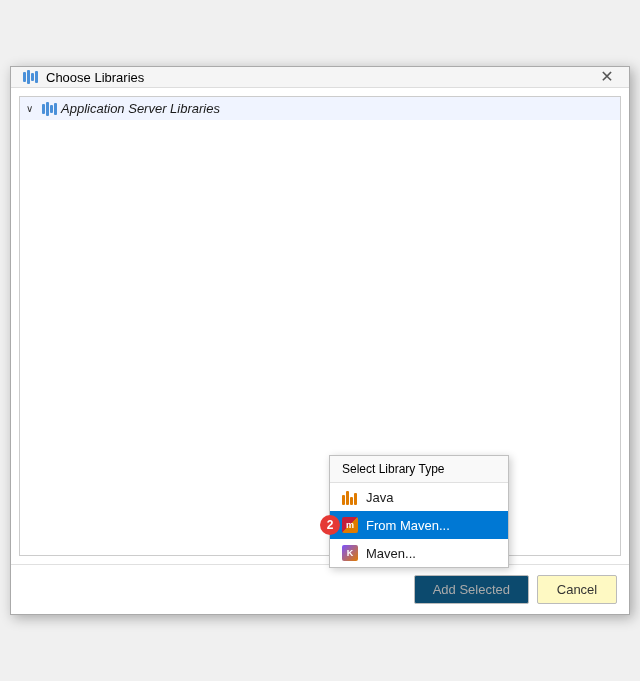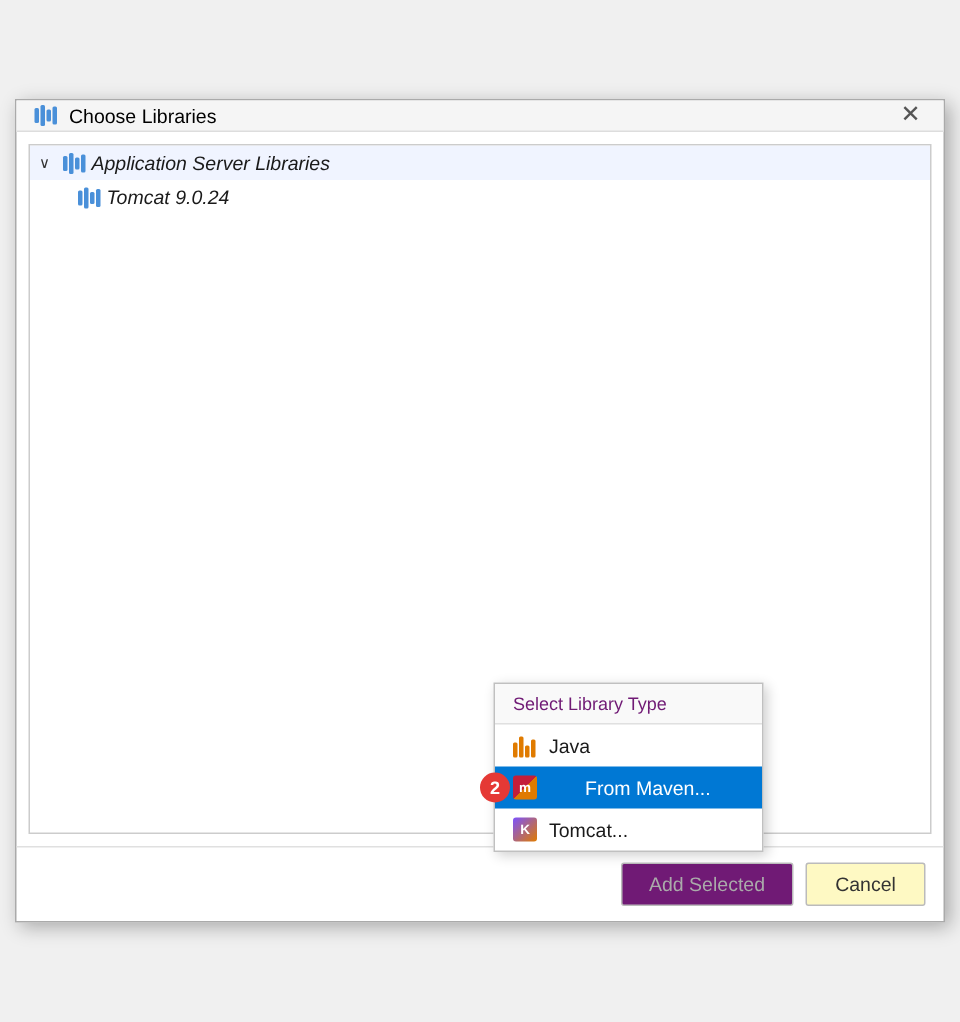--- a/index.html
+++ b/index.html
@@ -139,21 +139,21 @@
       cursor: pointer;
       font-size: 13px;
       color: #333;
       border-radius: 2px;
       min-width: 80px;
     }
 
     .btn:disabled {
       color: #aaa;
       cursor: default;
-      background: #701a75;
+      background: #0c4a6e;
     }
 
     .btn-add-selected {
       min-width: 110px;
     }
 
     .btn-new-library {
       background: #f5f5f5;
       position: relative;
     }
@@ -166,21 +166,21 @@
       background: #fff;
       border: 1px solid #c0c0c0;
       box-shadow: 2px 2px 8px rgba(0,0,0,0.2);
       z-index: 10;
       min-width: 180px;
     }
 
     .dropdown-header {
       padding: 6px 12px;
       font-size: 12px;
-      color: #701a75;
+      color: #000000;
       border-bottom: 1px solid #e0e0e0;
       background: #f9f9f9;
     }
 
     .dropdown-item {
       display: flex;
       align-items: center;
       gap: 8px;
       padding: 6px 12px;
       cursor: pointer;
@@ -188,21 +188,20 @@
       color: #1a1a1a;
     }
 
     .dropdown-item.highlighted {
       background: #0078d4;
       color: #fff;
     }
 
     .dropdown-item.highlighted .item-label {
       color: #fff;
-      margin-left: 24px;
     }
 
     
     .badge {
       width: 20px;
       height: 20px;
       border-radius: 50%;
       display: flex;
       align-items: center;
       justify-content: center;
@@ -295,29 +294,20 @@
           <span class="chevron">∨</span>
           <div class="lib-icon">
             <div class="lib-icon-bar b1"></div>
             <div class="lib-icon-bar b2"></div>
             <div class="lib-icon-bar b3"></div>
             <div class="lib-icon-bar b4"></div>
           </div>
           <span class="tree-item-label">Application Server Libraries</span>
         </div>
 
-        <div class="tree-item child-item">
-          <div class="lib-icon">
-            <div class="lib-icon-bar b1"></div>
-            <div class="lib-icon-bar b2"></div>
-            <div class="lib-icon-bar b3"></div>
-            <div class="lib-icon-bar b4"></div>
-          </div>
-          <span class="tree-item-label">Tomcat 9.0.24</span>
-        </div>
 
       </div>
     </div>
   </div>
 
   <div class="button-bar">
 
     <button class="btn btn-add-selected" disabled="">Add Selected</button>
 
 
@@ -337,20 +327,20 @@
       </div>
 
       <div class="dropdown-item highlighted" style="position:relative;">
         <span class="badge badge-2" style="position:absolute;left:-10px;top:50%;transform:translateY(-50%);">2</span>
         <div class="maven-icon">m</div>
         <span class="item-label">From Maven...</span>
       </div>
 
       <div class="dropdown-item">
         <div class="kotlin-icon">K</div>
-        <span class="item-label">Tomcat...</span>
+        <span class="item-label">Maven...</span>
       </div>
 
     </div>
 
   </div>
 
 </div>
 
 </body></html>

